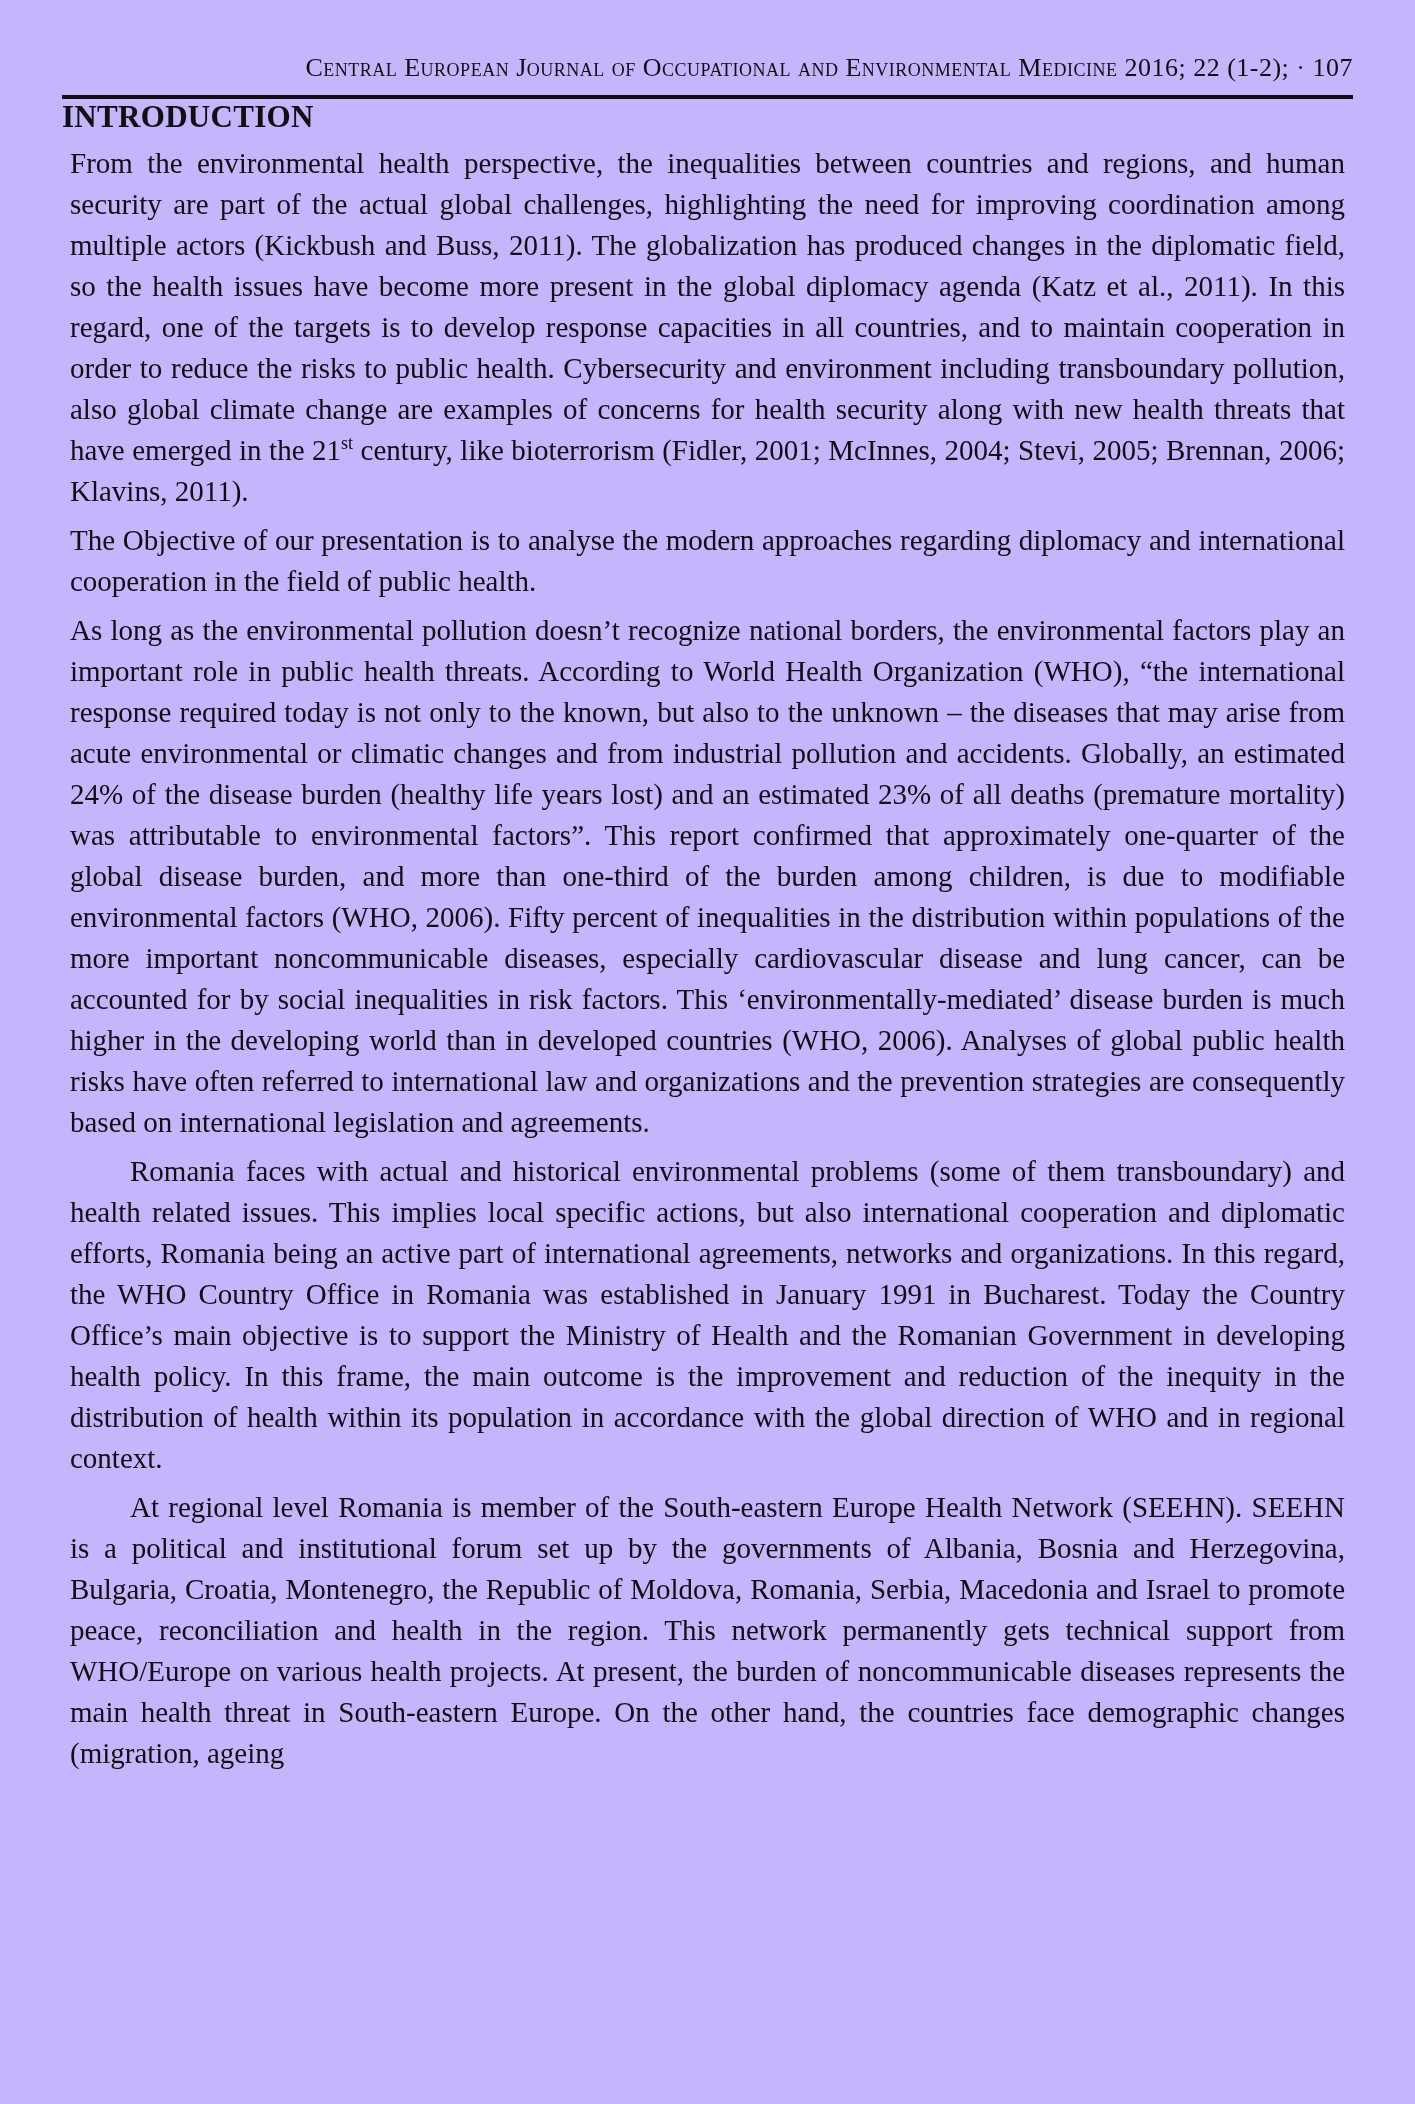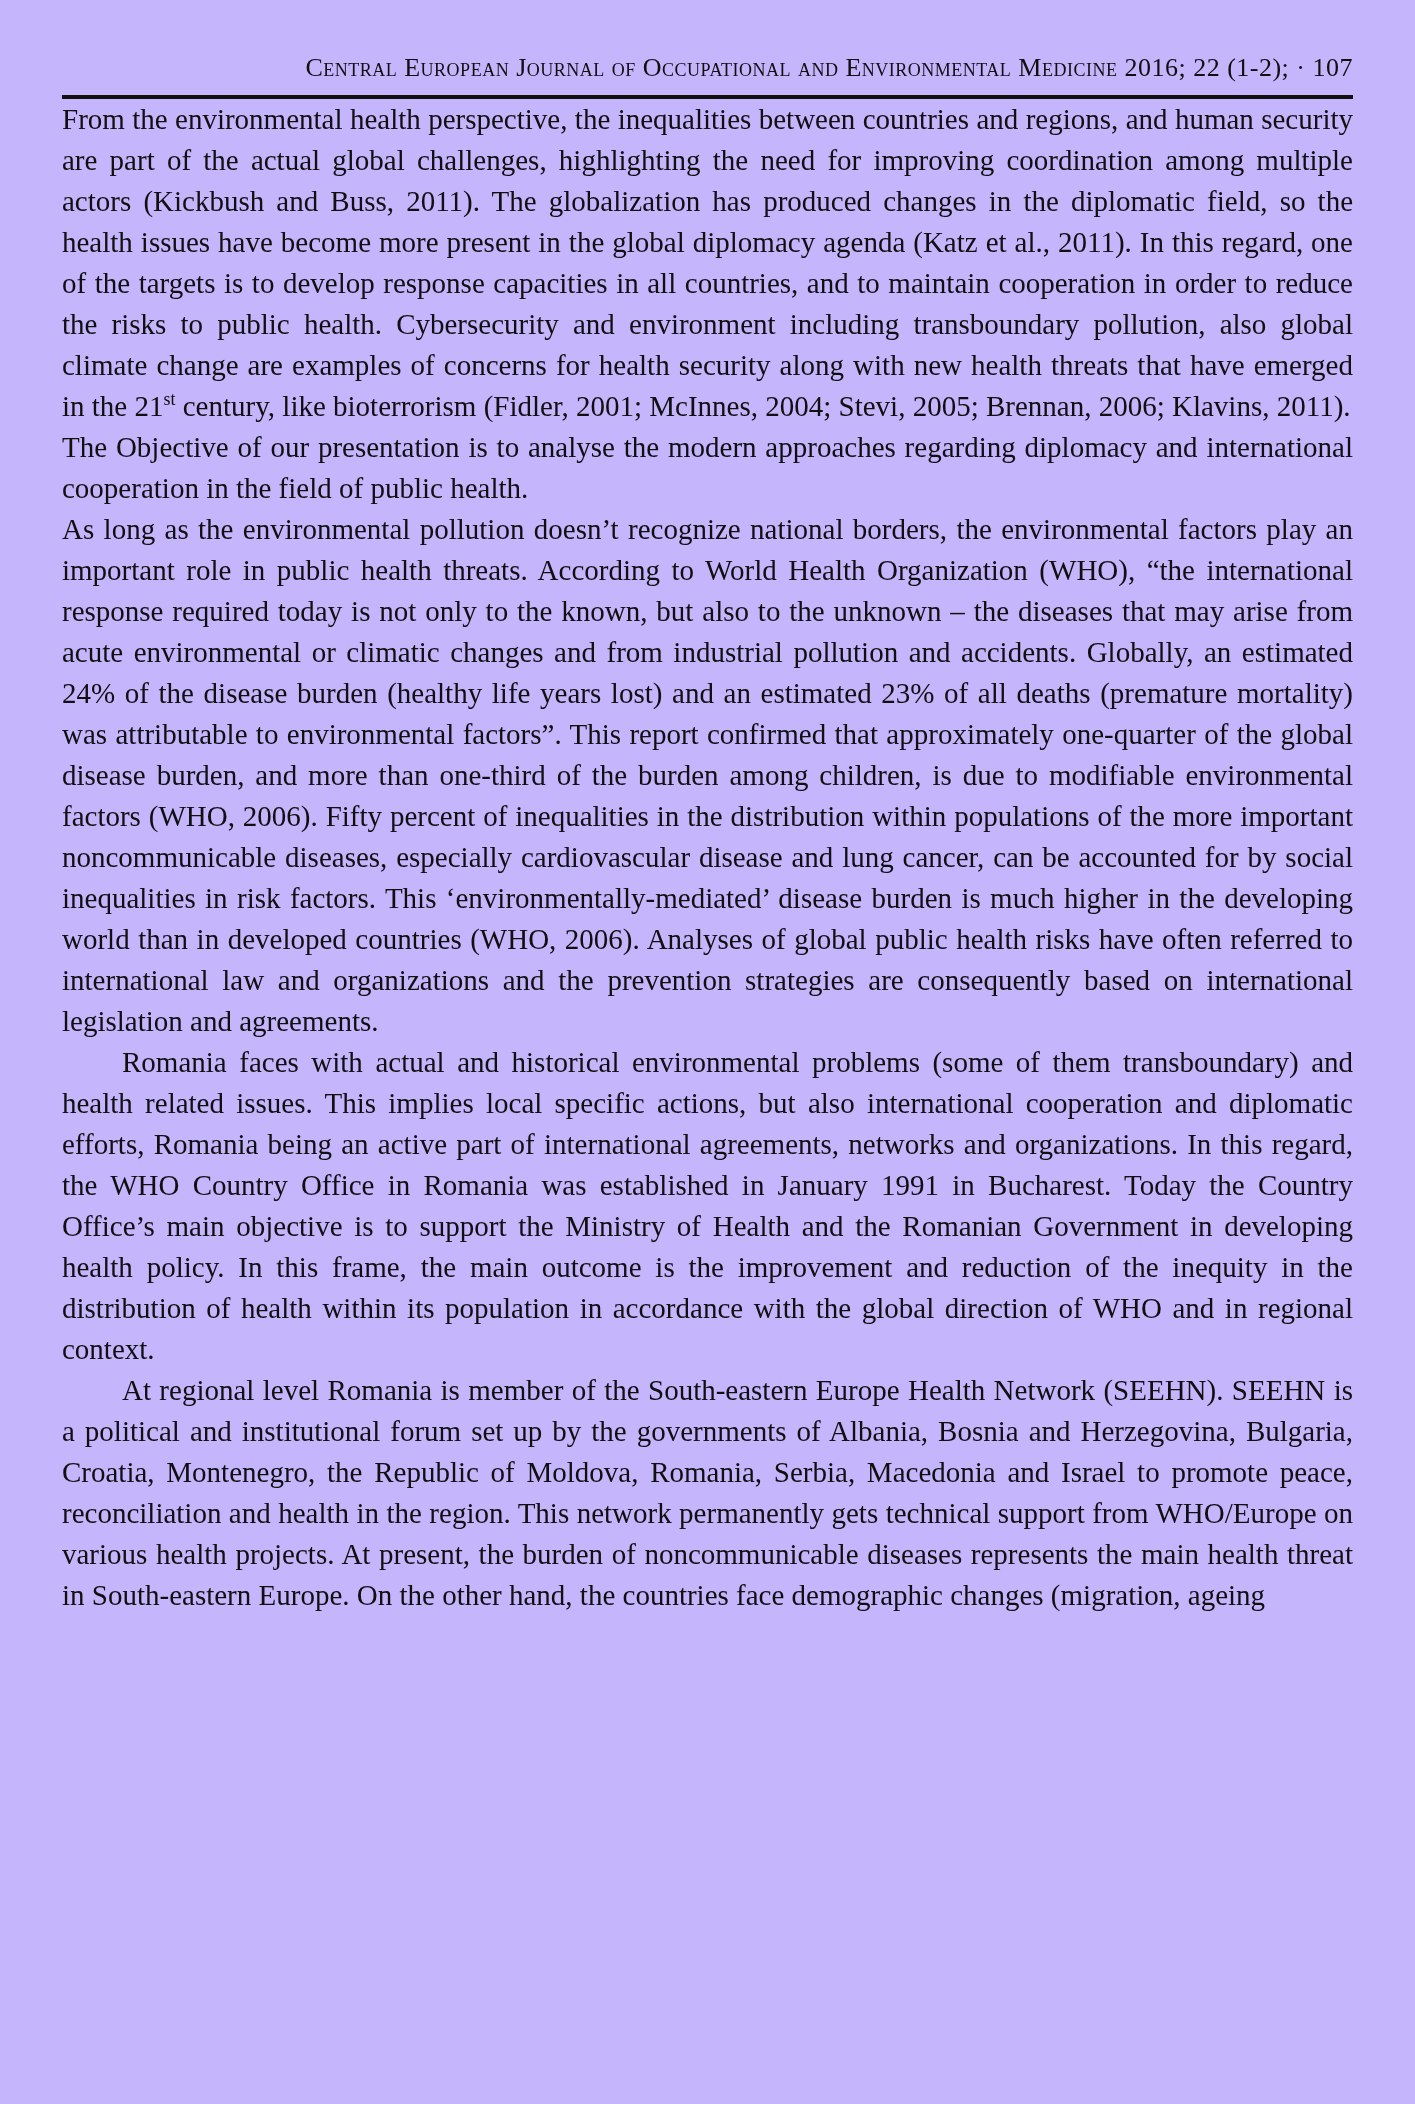--- a/index.html
+++ b/index.html
@@ -33,41 +33,42 @@
     font-weight: bold;
     margin: 0;
     letter-spacing: 0.3px;
   }
   .h-intro   { margin-top: 42px; }
   .h-results { margin-top: 78px; }
   p.body-par {
     font-size: 29px;
     line-height: 41px;
     text-align: justify;
-    margin: 0;
+    margin: 8px;
   }
   .p-first  { margin-top: 47px; }
   .p-follow { margin-top: 17px; }
   .indent   { text-indent: 60px; }
   sup.ord {
     font-size: 62%;
     line-height: 0;
     vertical-align: super;
   }
 </style>
 </head>
 <body>
 
 <div class="page">
 
   <div class="running-head">Central European Journal of Occupational and Environmental Medicine 2016; 22 (1-2); · 107</div>
 
   <div class="header-rule"></div>
 
   <section>
+    <h1 class="section-heading h-intro">INTRODUCTION</h1>
 
     <p class="body-par p-first"><span>From the environmental health perspective, the inequalities between countries and regions, and human security are part of the actual global challenges, highlighting the need for improving coordination among multiple actors (Kickbush and Buss, 2011). The globalization has produced changes in the diplomatic field, so the health issues have become more present in the global diplomacy agenda (Katz et al., 2011). In this regard, one of the targets is to develop response capacities in all countries, and to maintain cooperation in order to reduce the risks to public health. Cybersecurity and environment including transboundary pollution, also global climate change are examples of concerns for health security along with new health threats that have emerged in the 21</span><sup class="ord">st</sup><span> century, like bioterrorism (Fidler, 2001; McInnes, 2004; Stevi, 2005; Brennan, 2006; Klavins, 2011).</span></p>
 
     <p class="body-par p-follow">The Objective of our presentation is to analyse the modern approaches regarding diplomacy and international cooperation in the field of public health.</p>
   </section>
 
   <section>
 
     <p class="body-par p-first">As long as the environmental pollution doesn’t recognize national borders, the environmental factors play an important role in public health threats. According to World Health Organization (WHO), “the international response required today is not only to the known, but also to the unknown – the diseases that may arise from acute environmental or climatic changes and from industrial pollution and accidents. Globally, an estimated 24% of the disease burden (healthy life years lost) and an estimated 23% of all deaths (premature mortality) was attributable to environmental factors”. This report confirmed that approximately one-quarter of the global disease burden, and more than one-third of the burden among children, is due to modifiable environmental factors (WHO, 2006). Fifty percent of inequalities in the distribution within populations of the more important noncommunicable diseases, especially cardiovascular disease and lung cancer, can be accounted for by social inequalities in risk factors. This ‘environmentally-mediated’ disease burden is much higher in the developing world than in developed countries (WHO, 2006). Analyses of global public health risks have often referred to international law and organizations and the prevention strategies are consequently based on international legislation and agreements.</p>
 

